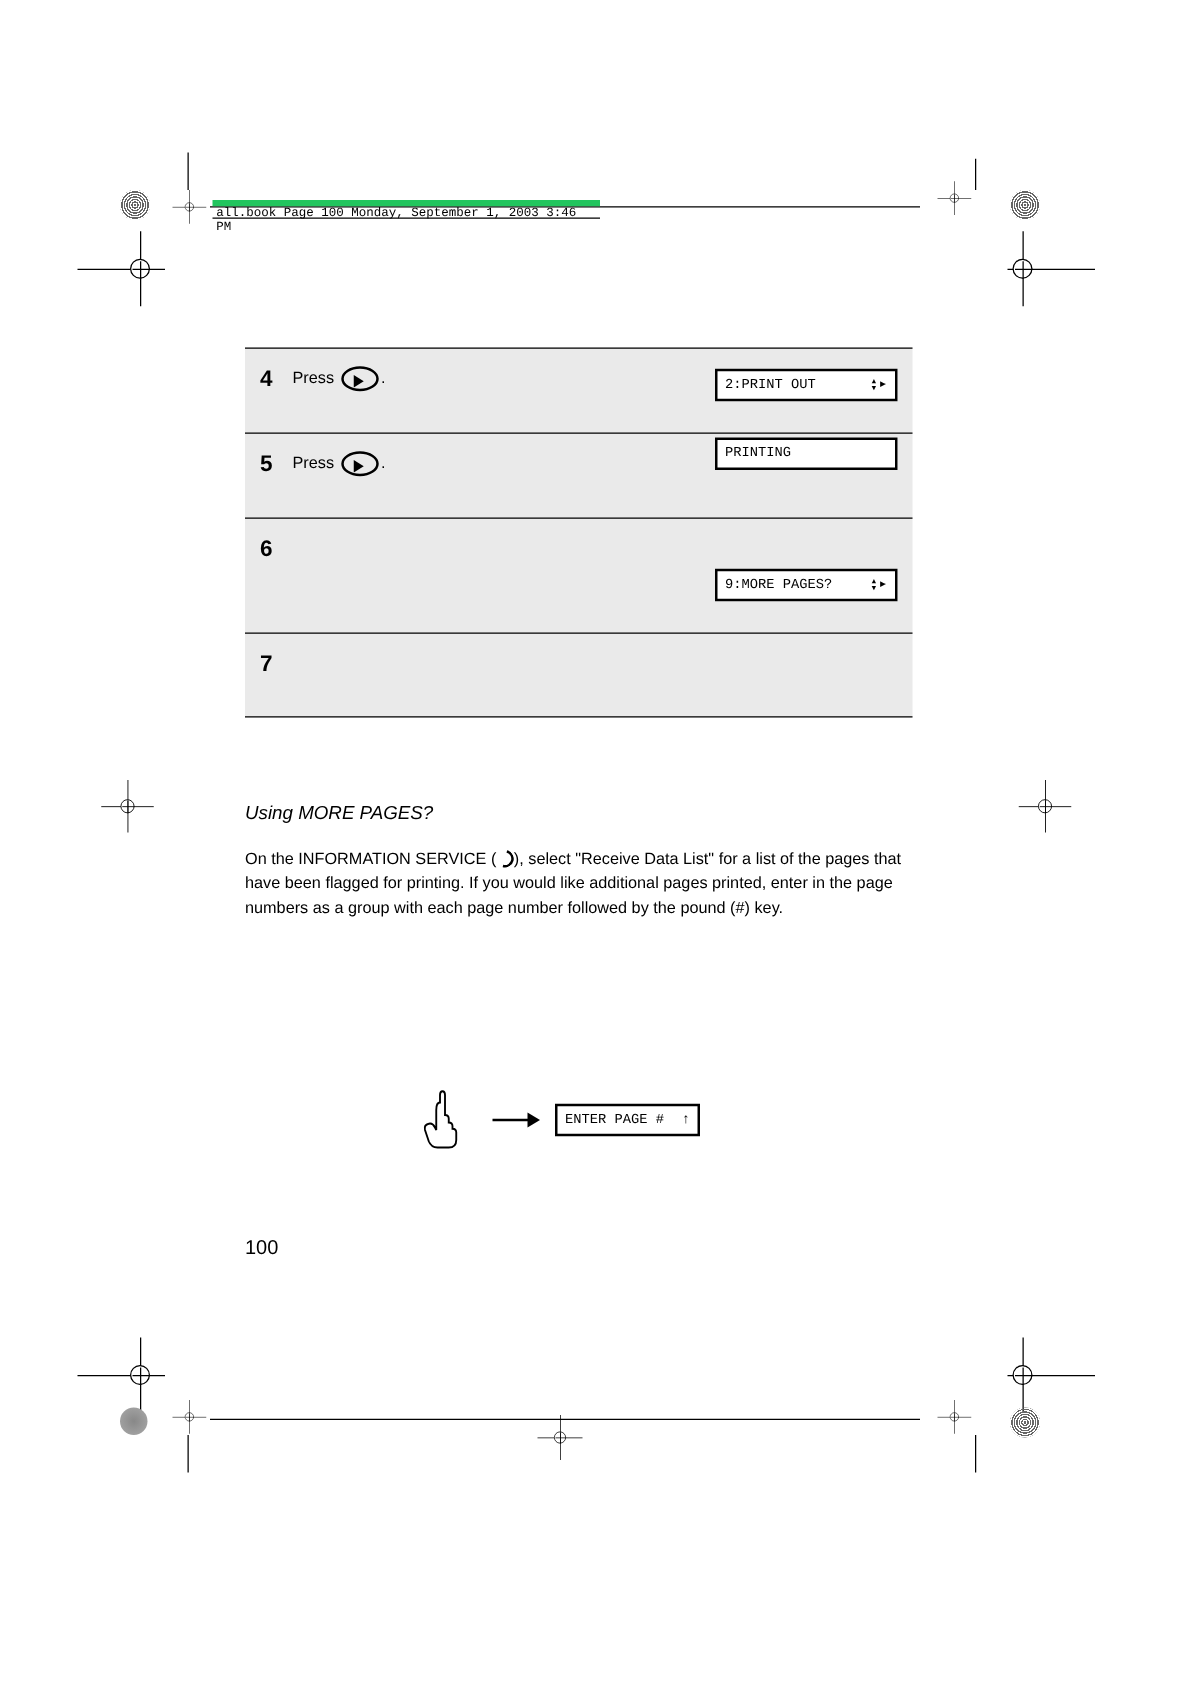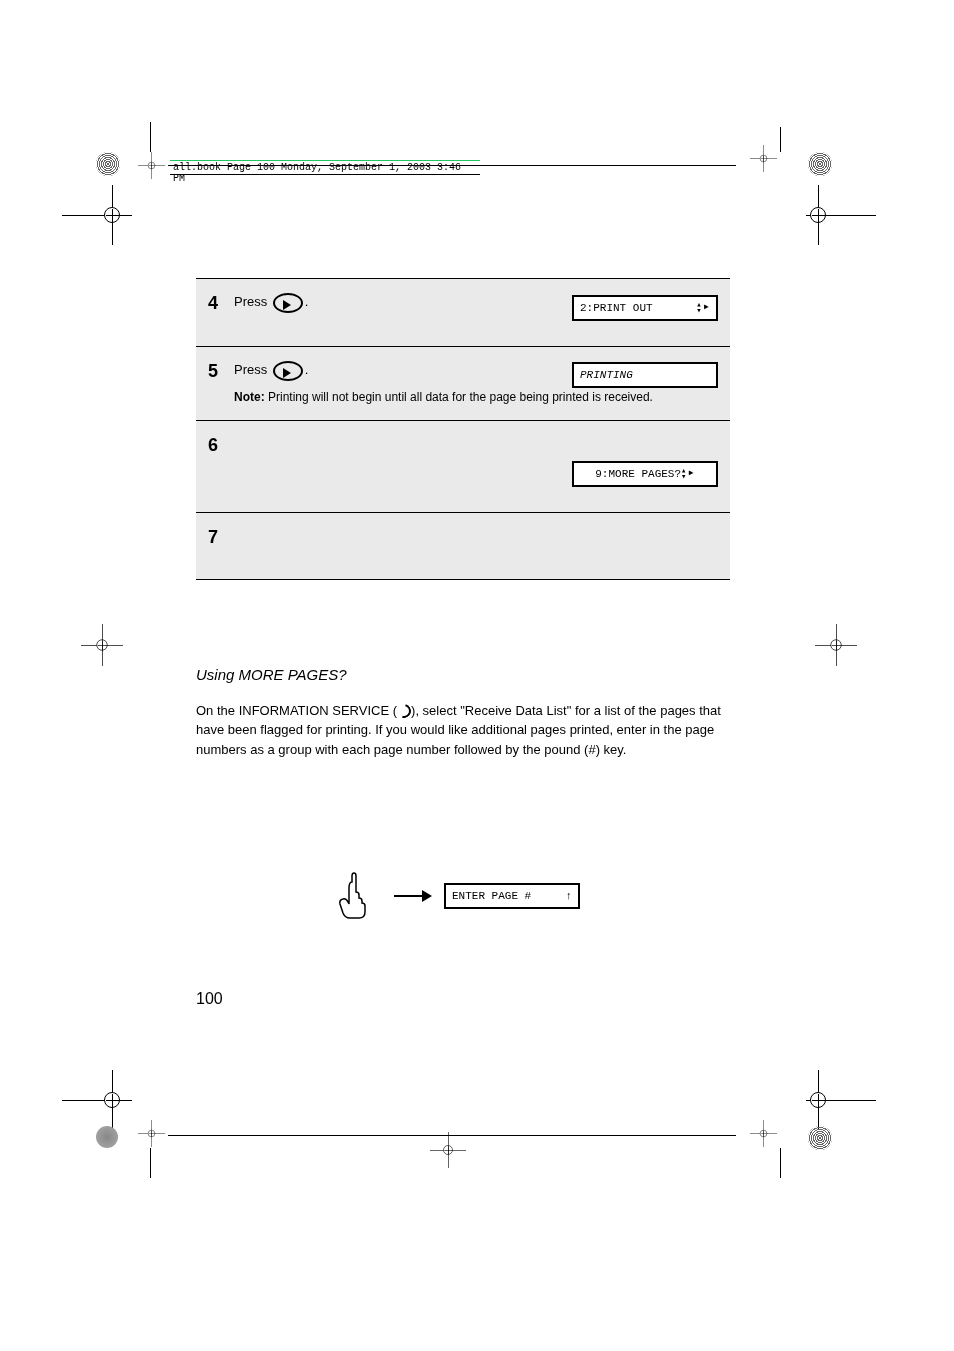--- a/index.html
+++ b/index.html
@@ -13,21 +13,21 @@
     .reg-circle-solid { width: 22px; height: 22px; border-radius: 50%; background: radial-gradient(circle, #888 0%, #aaa 100%); }
     
     .crosshair { position: absolute; width: 60px; height: 60px; }
     .crosshair::before, .crosshair::after { content: ''; position: absolute; background: #000; }
     .crosshair::before { width: 60px; height: 1px; top: 30px; left: 0; }
     .crosshair::after { width: 1px; height: 60px; top: 0; left: 30px; }
     .crosshair-circle { position: absolute; width: 16px; height: 16px; border: 1px solid #000; border-radius: 50%; top: 22px; left: 22px; background: white; }
     .crosshair-circle::before, .crosshair-circle::after { content: ''; position: absolute; background: #000; }
     .crosshair-circle::before { width: 14px; height: 1px; top: 7px; left: 1px; }
     .crosshair-circle::after { width: 1px; height: 14px; top: 1px; left: 7px; }
-    .header-bar { position: absolute; top: 160px; left: 170px; width: 310px; height: 15px; font-size: 10px; font-family: 'Courier New', monospace; color: #000; border-top: 1px solid #22c55e; border-bottom: 1px solid #000; padding: 1px 3px; }
+    .header-bar { position: absolute; top: 160px; left: 170px; width: 310px; height: 15px; font-size: 10px; font-family: 'Courier New', monospace; color: #000; border-top: 5px solid #22c55e; border-bottom: 1px solid #000; padding: 1px 3px; }
     
     
     .mark-tl-1 { top: 152px; left: 96px; }
     .mark-tl-2 { top: 152px; left: 138px; }
     .mark-tr-1 { top: 145px; left: 750px; }
     .mark-tr-2 { top: 152px; left: 808px; }
     .mark-tl-long { top: 185px; left: 72px; }
     .mark-tr-long { top: 185px; left: 806px; }
     
     .mark-ml { top: 615px; left: 72px; }
@@ -59,29 +59,29 @@
     
     .stop-oval { display: inline-block; width: 40px; height: 22px; border: 2px solid #000; border-radius: 11px; position: relative; vertical-align: middle; margin: 0 2px; }
     .stop-oval::after { content: '✱'; position: absolute; font-size: 11px; left: 14px; top: 2px; }
     
     .display-box { position: absolute; right: 12px; width: 146px; height: 26px; border: 2px solid #000; background: white; font-family: 'Courier New', monospace; font-size: 11px; padding: 4px 6px; display: flex; align-items: center; justify-content: space-between; }
     .display-arrows { font-size: 12px; line-height: 0.6; display: flex; flex-direction: row; align-items: center; gap: 1px; }
     .display-arrows .updown { display: flex; flex-direction: column; font-size: 9px; line-height: 0.7; }
     
     
     .body-text { position: absolute; left: 196px; width: 534px; font-size: 13px; line-height: 1.5; }
-    .body-heading { font-size: 15px; font-style: italic; margin-bottom: 14px; margin-top: 24px; }
+    .body-heading { font-size: 15px; font-style: italic; margin-bottom: 14px; }
     
     .half-circle { display: inline-block; width: 14px; height: 14px; border: 2px solid #000; border-radius: 50%; border-left-color: transparent; border-bottom-color: transparent; transform: rotate(60deg); vertical-align: middle; position: relative; }
     
     .illustration { position: absolute; left: 334px; top: 870px; display: flex; align-items: center; gap: 20px; }
     .hand-svg { width: 40px; height: 52px; }
     .arrow-right { width: 30px; height: 2px; background: #000; position: relative; }
     .arrow-right::after { content: ''; position: absolute; right: -8px; top: -5px; width: 0; height: 0; border-left: 10px solid #000; border-top: 6px solid transparent; border-bottom: 6px solid transparent; }
-    .illus-display { width: 136px; height: 26px; border: 2px solid #000; background: white; font-family: 'Courier New', monospace; font-size: 11px; padding: 4px 6px; display: flex; align-items: center; justify-content: space-between; }
+    .illus-display { width: 116px; height: 26px; border: 2px solid #000; background: white; font-family: 'Courier New', monospace; font-size: 11px; padding: 4px 6px; display: flex; align-items: center; justify-content: space-between; }
     
     .page-number { position: absolute; left: 196px; top: 990px; font-size: 16px; }
   </style>
 </head>
 <body>
 
 <div class="page-wrapper">
 
   <div class="reg-mark mark-tl-1">
       <div class="reg-circle-outer"></div>
@@ -144,32 +144,29 @@
             </span>
             <span>▸</span>
           </span>
       </div>
     </div>
 
     <div class="step-row">
       <div class="step-num">5</div>
       <div class="step-text">
         <span>Press </span><span class="oval-btn arrow-right-in-oval"></span><span>.</span>
-        <div style="margin-top:8px; font-size:12px;">
-          <b>Note: </b><span>Printing will not begin until all data for the page being printed is received.</span>
-        </div>
-      </div>
-      <div class="display-box" style="top:15px;font-style:italic;">
+      </div>
+      <div class="display-box" style="top:3px;">
         <span>PRINTING</span>
       </div>
     </div>
 
     <div class="step-row" style="min-height:92px;">
       <div class="step-num">6</div>
-      <div class="display-box" style="top:40px;justify-content:center;">
+      <div class="display-box" style="top:40px;">
         <span>9:MORE PAGES?</span>
         <span class="display-arrows">
             <span class="updown">
               <span>▴</span>
               <span>▾</span>
             </span>
             <span>▸</span>
           </span>
       </div>
     </div>

